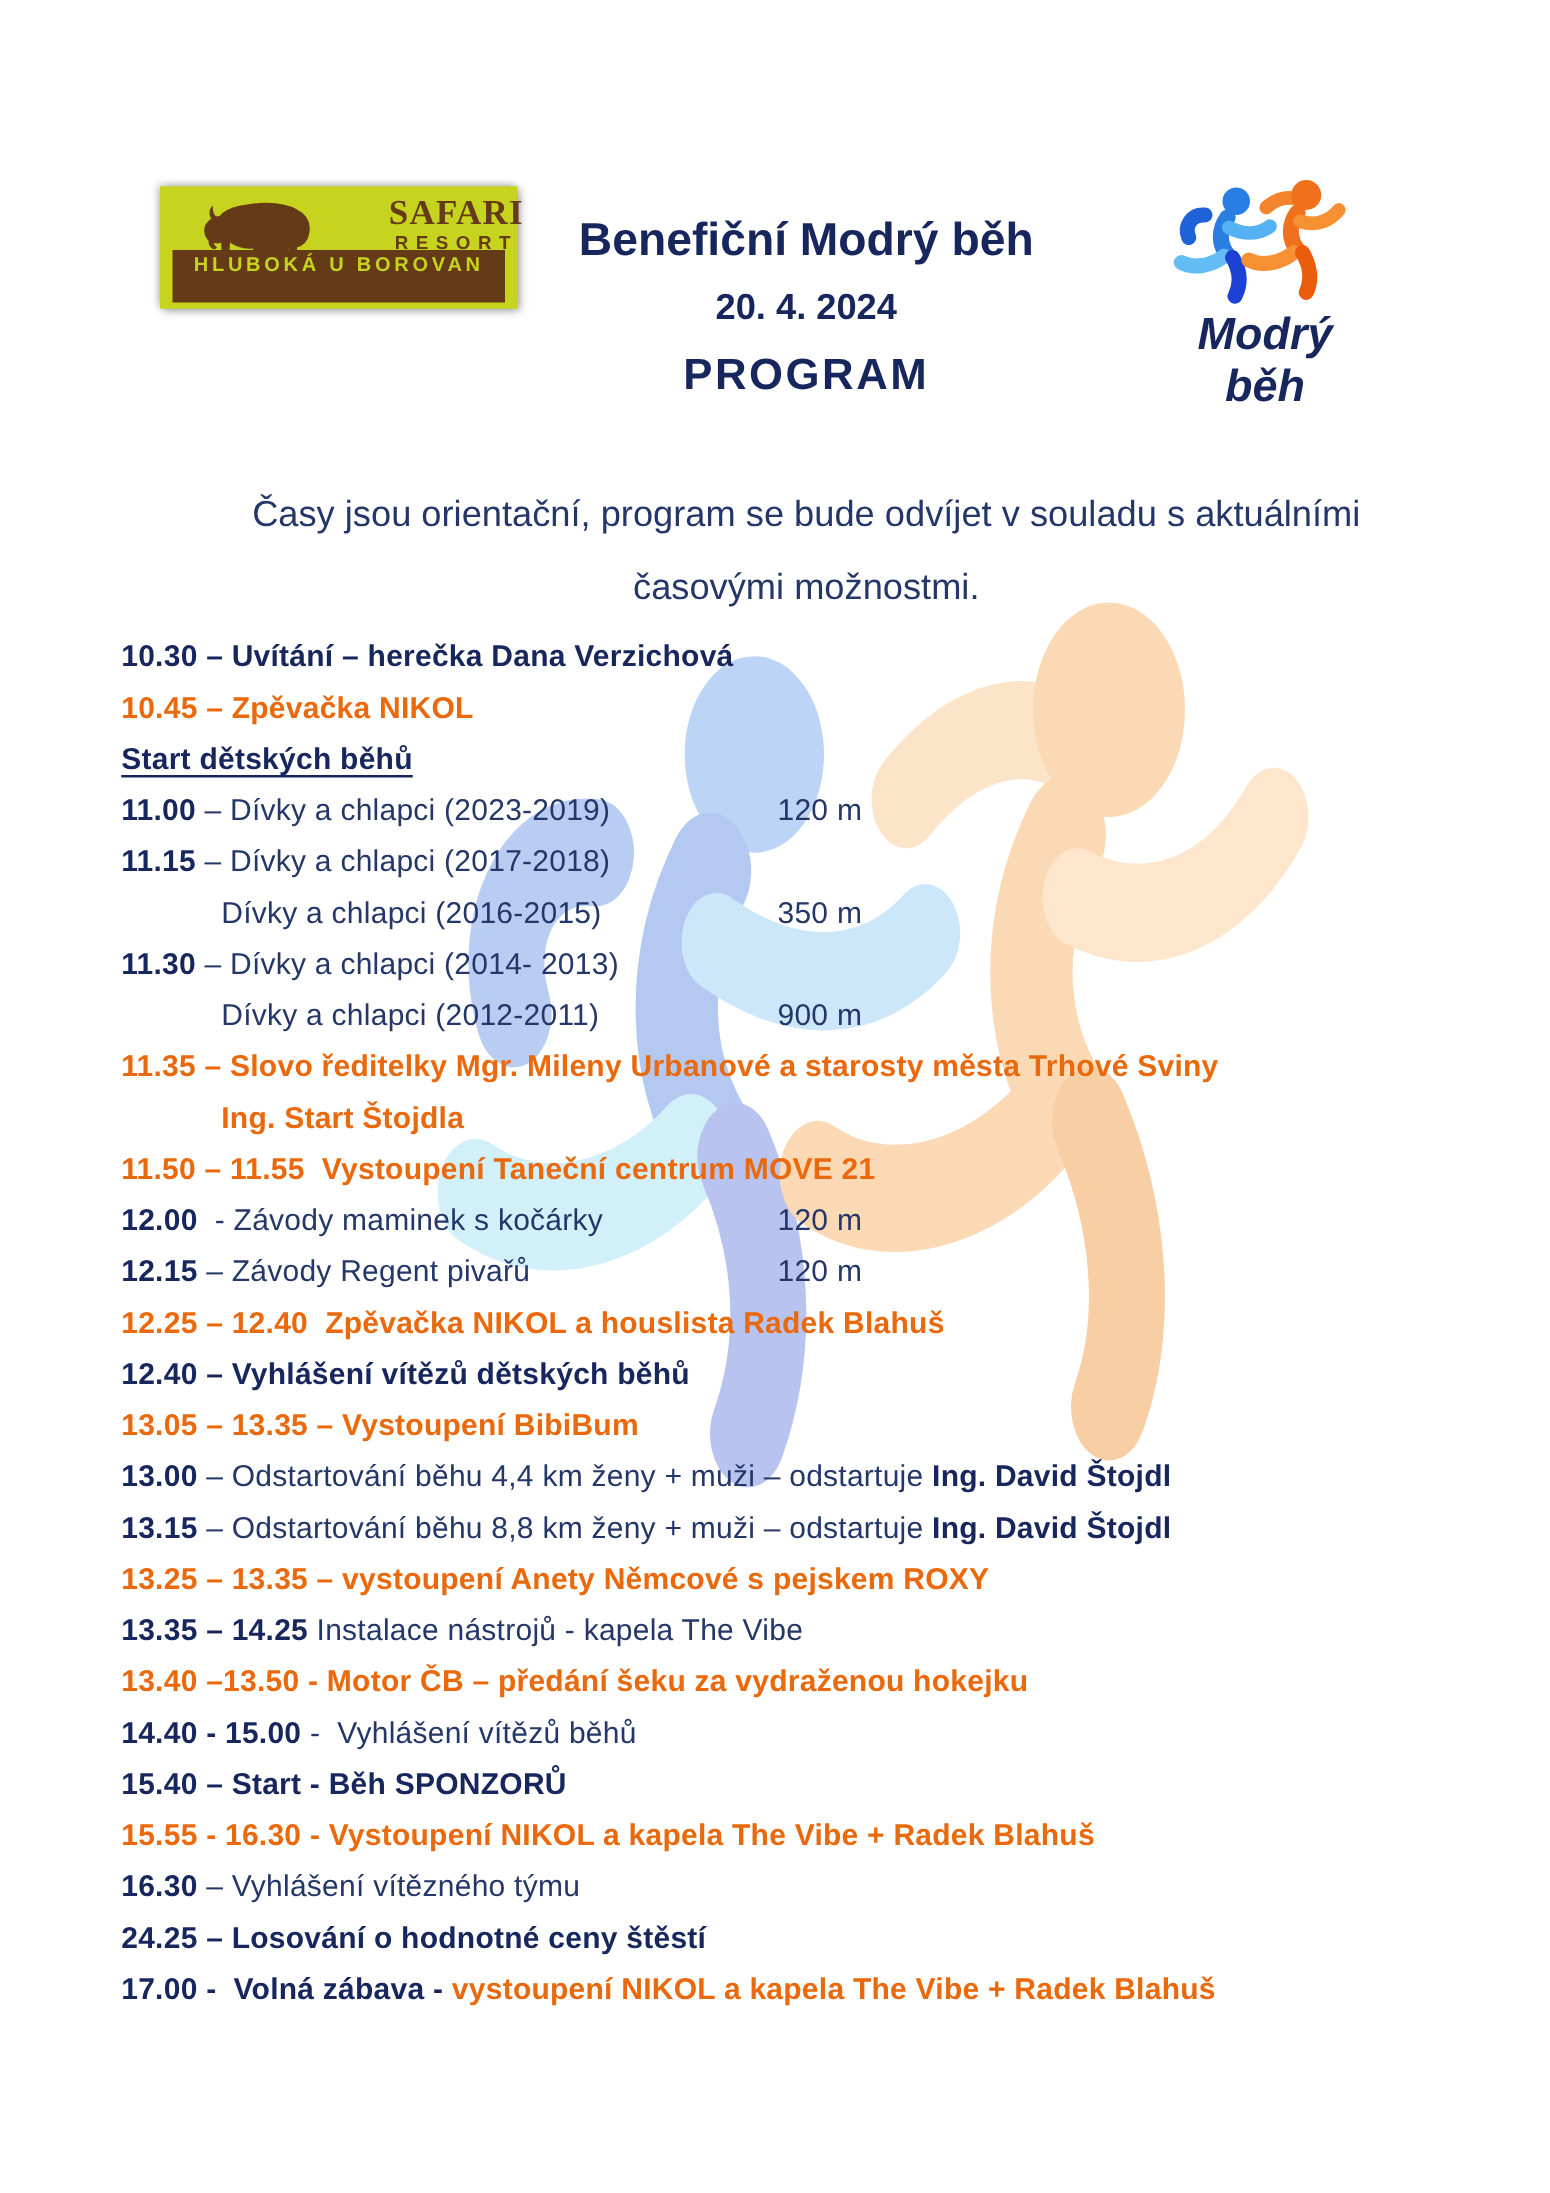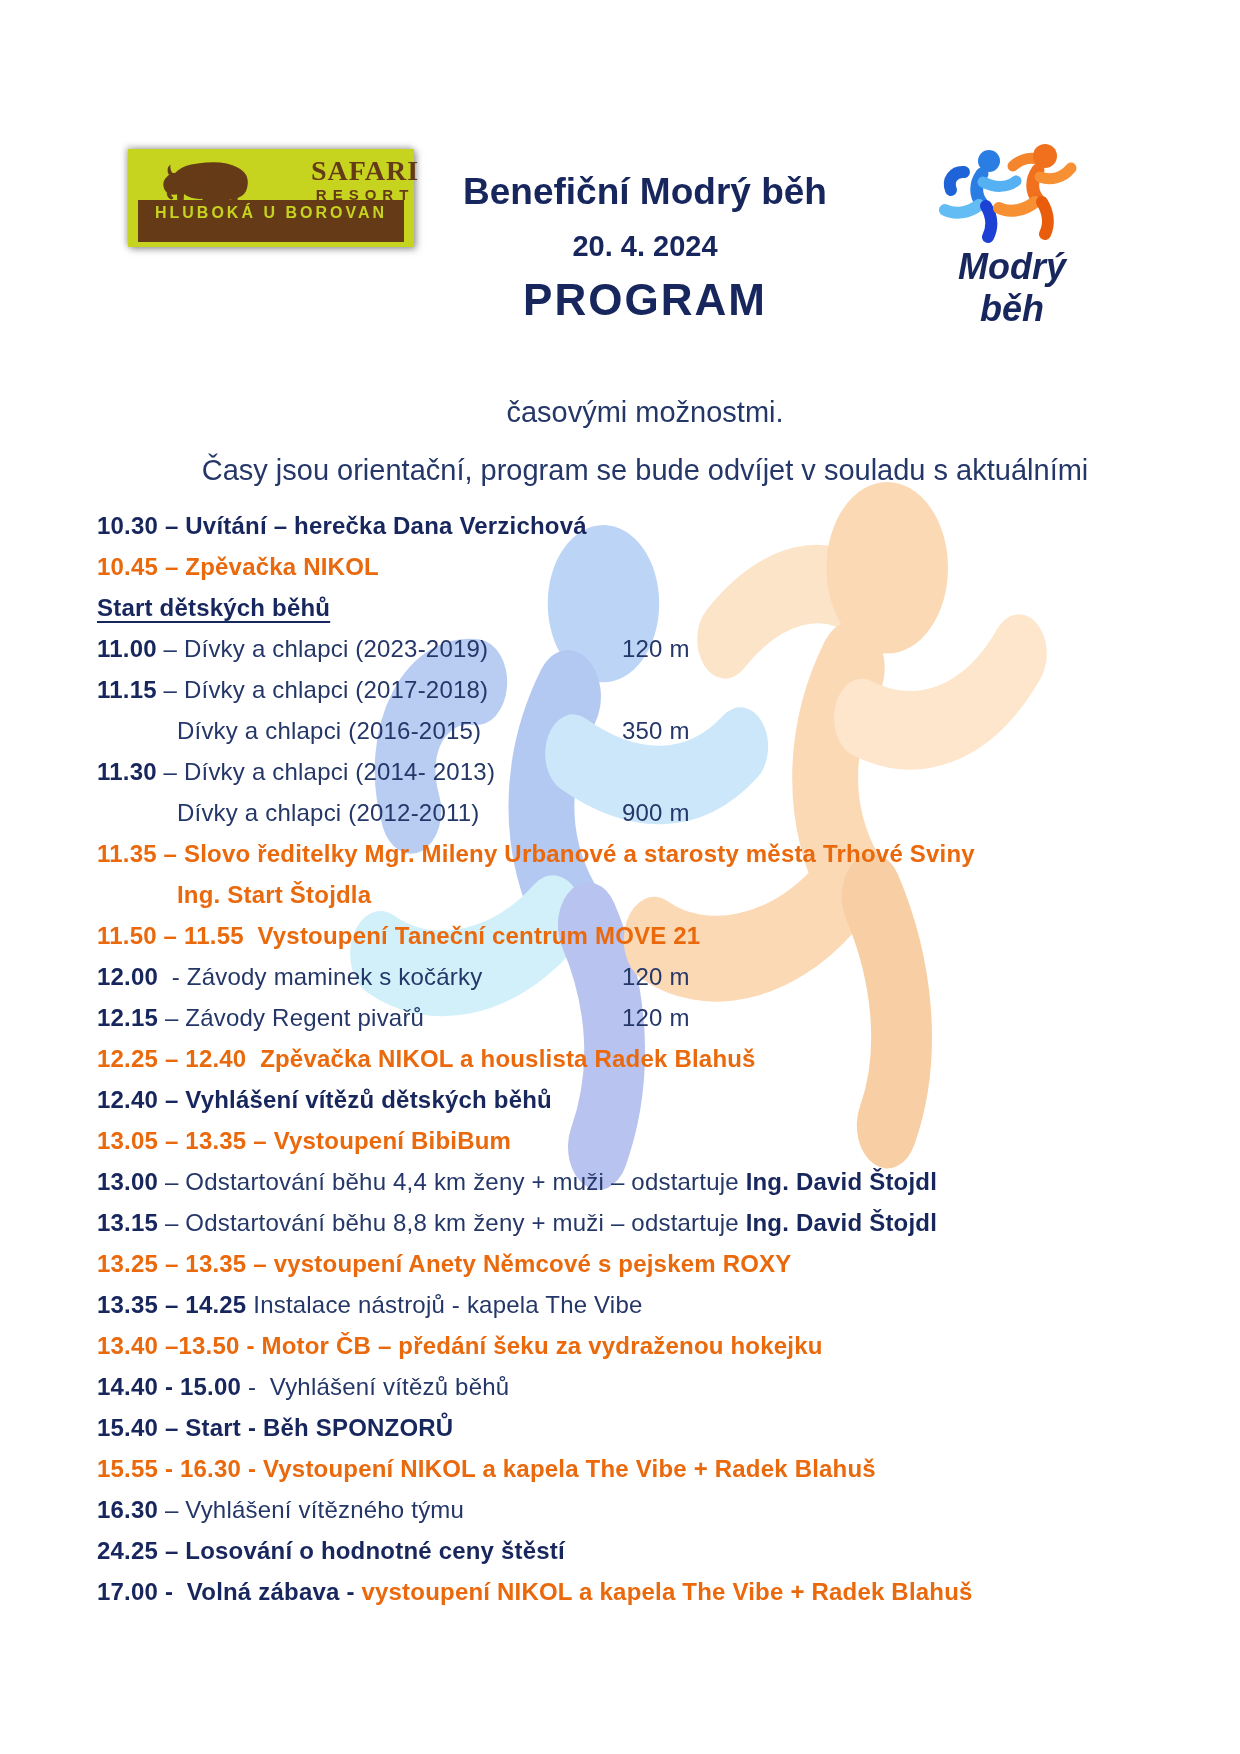--- a/index.html
+++ b/index.html
@@ -39,21 +39,21 @@
     color:var(--safari-green);
     font-size:16px;font-weight:bold;letter-spacing:3px;
     text-align:center;line-height:25px;
   }
   
   .title-block{
     position:absolute;left:107px;top:165px;width:1076px;text-align:center;z-index:2;
   }
   .main-title{font-size:37px;font-weight:bold;color:var(--navy-dark);line-height:54px;}
   .event-date{font-size:29px;font-weight:bold;color:var(--navy-dark);line-height:54px;}
-  .program-heading{font-size:44px;font-weight:bold;color:var(--navy-dark);letter-spacing:2px;line-height:54px;}
+  .program-heading{font-size:35px;font-weight:bold;color:var(--navy-dark);letter-spacing:2px;line-height:54px;}
   
   .run-logo{position:absolute;left:934px;top:144px;width:156px;z-index:2;text-align:center;}
   .run-logo svg{width:150px;height:100px;display:block;margin:0 auto;}
   .run-logo-label{font-size:36px;font-weight:bold;color:var(--navy-dark);margin-top:2px;font-style:italic;}
   
   .intro{
     position:absolute;left:107px;top:383px;width:1076px;
     text-align:center;z-index:2;
     font-size:29px;color:var(--navy-reg);line-height:58px;
   }
@@ -130,22 +130,22 @@
       <circle cx="108" cy="12" r="12" fill="#f0701d"></circle>
       <path d="M101,26 C94,36 94,47 101,56" stroke="#f0701d" stroke-width="13"></path>
       <path d="M103,33 C114,37 126,34 134,24" stroke="#f78f33" stroke-width="11"></path>
       <path d="M98,58 C87,67 72,69 62,64" stroke="#f78f33" stroke-width="12"></path>
       <path d="M105,58 C111,68 113,80 108,90" stroke="#e85c0b" stroke-width="12"></path>
     </svg>
     <div class="run-logo-label">Modrý běh</div>
   </div>
 
   <div class="intro">
+    <div>Časy jsou orientační, program se bude odvíjet v souladu s aktuálními</div>
     <div>časovými možnostmi.</div>
-    <div>Časy jsou orientační, program se bude odvíjet v souladu s aktuálními</div>
   </div>
 
   <div class="program" id="program-lines">
       <div class="line"><span class="s-nb">10.30 – Uvítání – herečka Dana Verzichová</span></div>
       <div class="line"><span class="s-ob">10.45 – Zpěvačka NIKOL</span></div>
       <div class="line"><span class="s-nb u">Start dětských běhů</span></div>
       <div class="line"><span class="s-nb">11.00</span><span class="s-n"> – Dívky a chlapci (2023-2019)</span><span class="dist">120 m</span></div>
       <div class="line"><span class="s-nb">11.15</span><span class="s-n"> – Dívky a chlapci (2017-2018)</span></div>
       <div class="line indent"><span class="s-n">Dívky a chlapci (2016-2015)</span><span class="dist">350 m</span></div>
       <div class="line"><span class="s-nb">11.30</span><span class="s-n"> – Dívky a chlapci (2014- 2013)</span></div>

